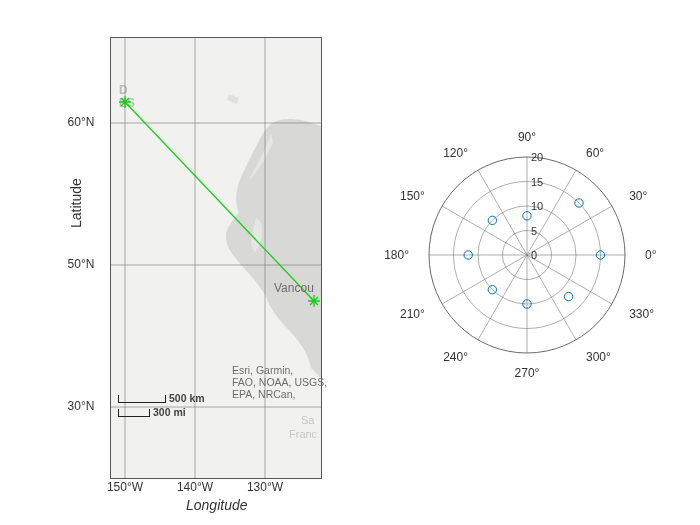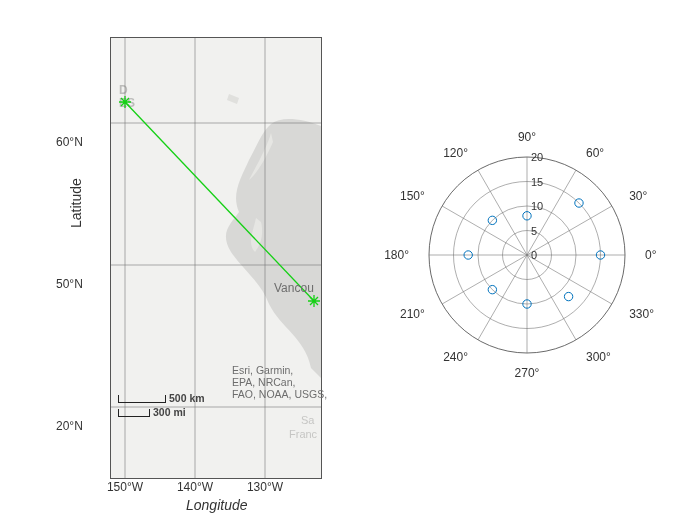--- a/index.html
+++ b/index.html
@@ -24,21 +24,21 @@
     border: 1px solid #555;
     overflow: hidden;
   }
   .map-frame svg { display:block; }
   .ytitle {
     position:absolute; left:68px; top:228px;
     transform: rotate(-90deg); transform-origin:left top;
     font-size:14px;
   }
   .xtitle { position:absolute; left:186px; top:497px; font-size:14px;font-style:italic; }
-  .ytick { position:absolute; right:594px; text-align:left; width:50px;margin-top:20px; }
+  .ytick { position:absolute; right:594px; text-align:center; width:50px; }
   .xtick { position:absolute; top:480px; text-align:center; width:50px; }
   .attribution {
     position:absolute; left:196px; top:364px; width:130px;
     font-size:10.5px; color:#6d6d6d; line-height:1.15;margin-left:36px;
   }
   .scalebar { position:absolute; left:118px; top:391px; font-size:10.5px; color:#444; }
   .scalebar .bar { display:inline-block; height:7px; border:1.3px solid #222; border-top:none; vertical-align:middle; margin-right:3px;}
   .scalebar .row { line-height:14px;font-weight:bold; }
 
   
@@ -82,33 +82,33 @@
     <line x1="14" y1="64" x2="203" y2="263" stroke="#15d015" stroke-width="1.3"></line>
     <g stroke="#15d015" stroke-width="1.3">
       <path d="M 14 58 L 14 70 M 8 64 L 20 64 M 10 60 L 18 68 M 18 60 L 10 68"></path>
       <path d="M 203 257 L 203 269 M 197 263 L 209 263 M 199 259 L 207 267 M 207 259 L 199 267"></path>
     </g>
 
     <text x="163" y="254" font-size="12" fill="#6d6d6d">Vancou</text>
   </svg>
 </div>
 
-<div class="ytick" style="top:399px">20°N</div>
+<div class="ytick" style="top:399px">30°N</div>
 <div class="ytick" style="top:257px">50°N</div>
 <div class="ytick" style="top:115px">60°N</div>
 <div class="xtick" style="left:100px">150°W</div>
 <div class="xtick" style="left:170px">140°W</div>
 <div class="xtick" style="left:240px">130°W</div>
 <div class="ytitle">Latitude</div>
 <div class="xtitle">Longitude</div>
 
 <div class="attribution">
   <div>Esri, Garmin,</div>
+  <div>FAO, NOAA, USGS,</div>
   <div>EPA, NRCan,</div>
-  <div>FAO, NOAA, USGS,</div>
 </div>
 <div class="scalebar">
   <div class="row"><span class="bar" style="width:46px"></span><span>500 km</span></div>
   <div class="row"><span class="bar" style="width:30px"></span><span>300 mi</span></div>
 </div>
 
 <div class="panel polar">
   <svg id="polar-svg" width="270" height="270" viewBox="-135 -135 270 270">
       <circle cx="0" cy="0" r="24.5" class="ring"></circle>
       <circle cx="0" cy="0" r="49" class="ring"></circle>

